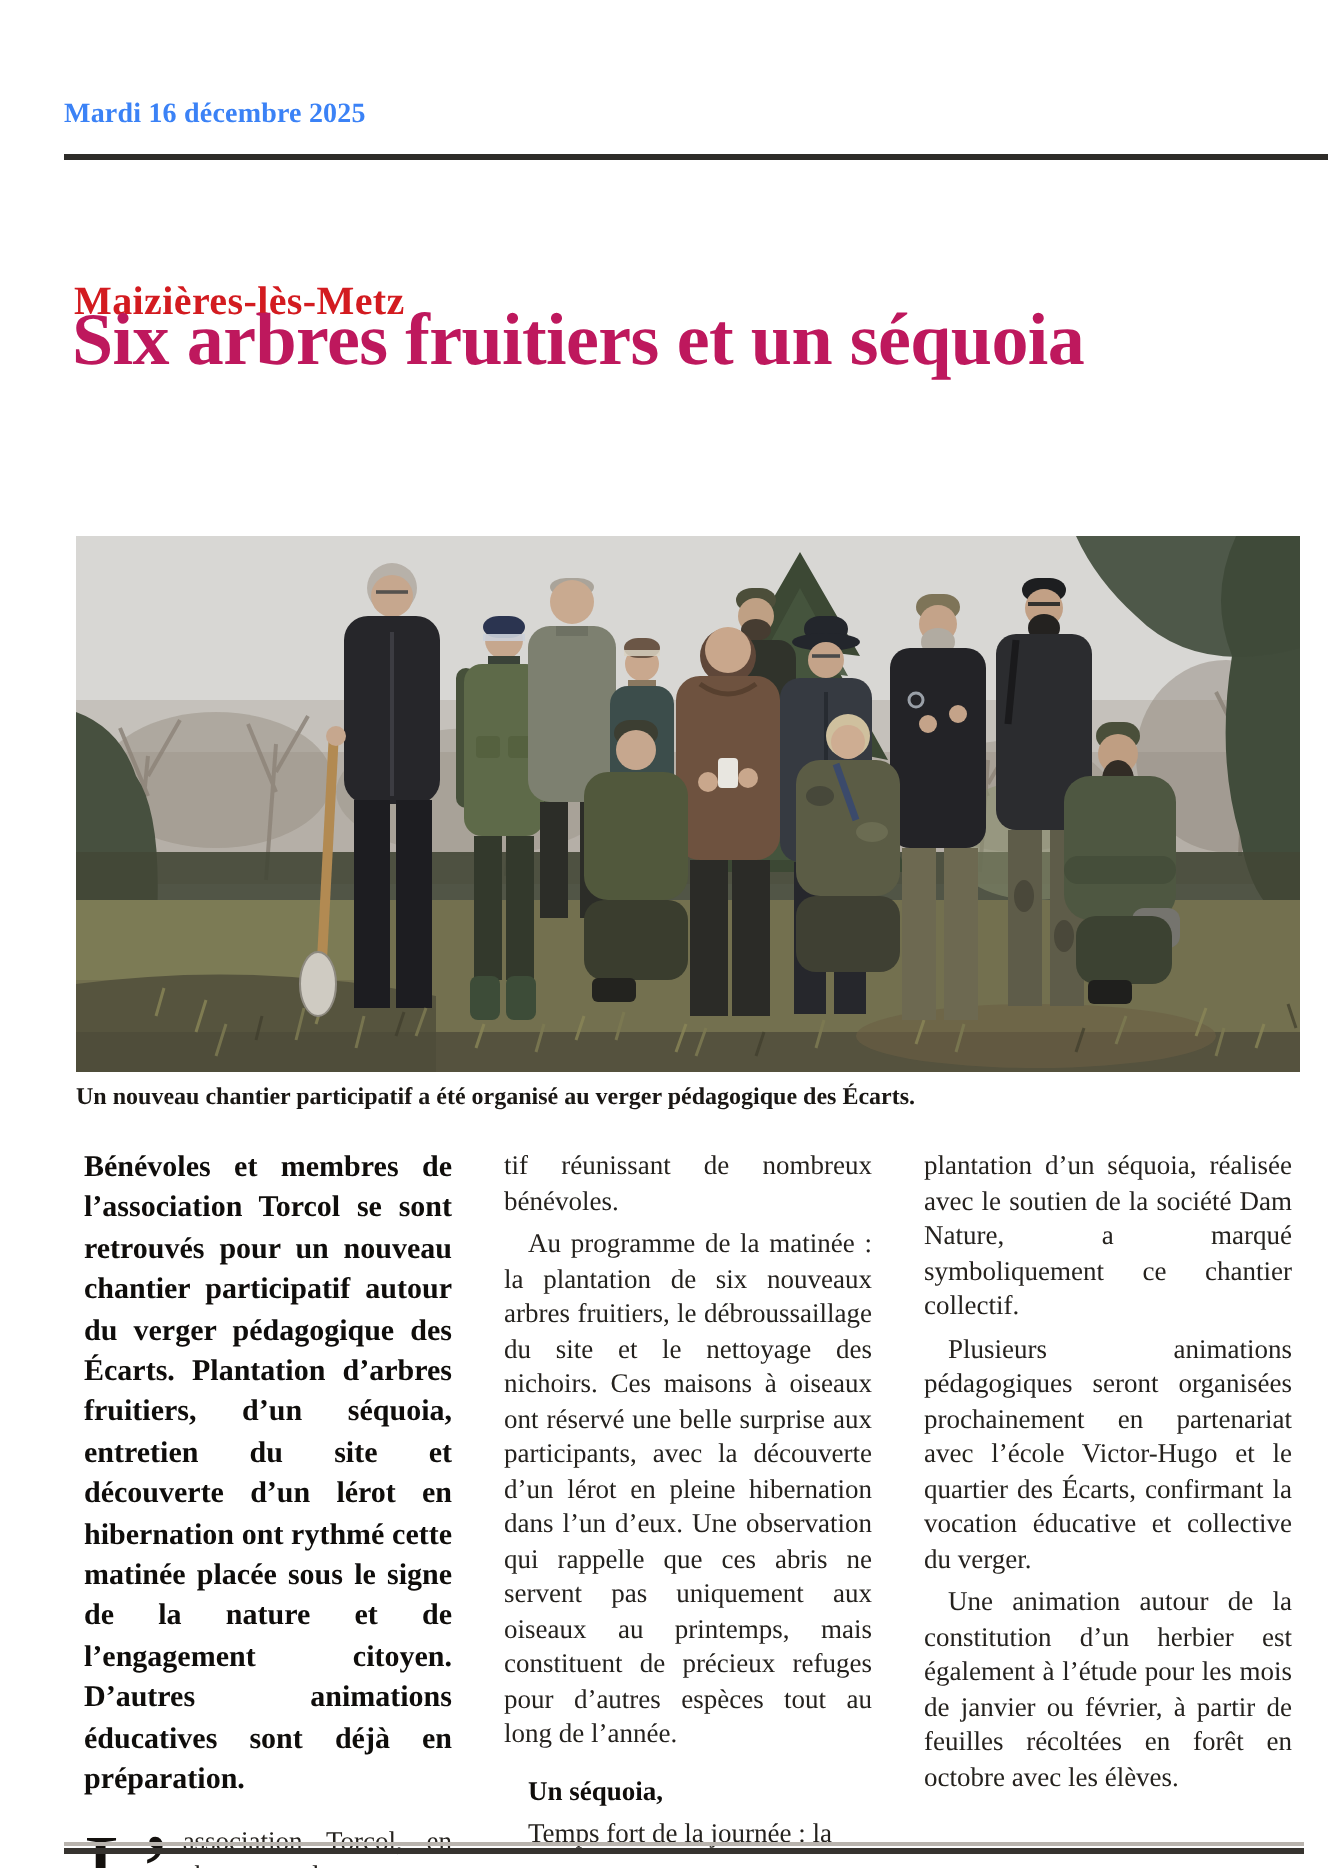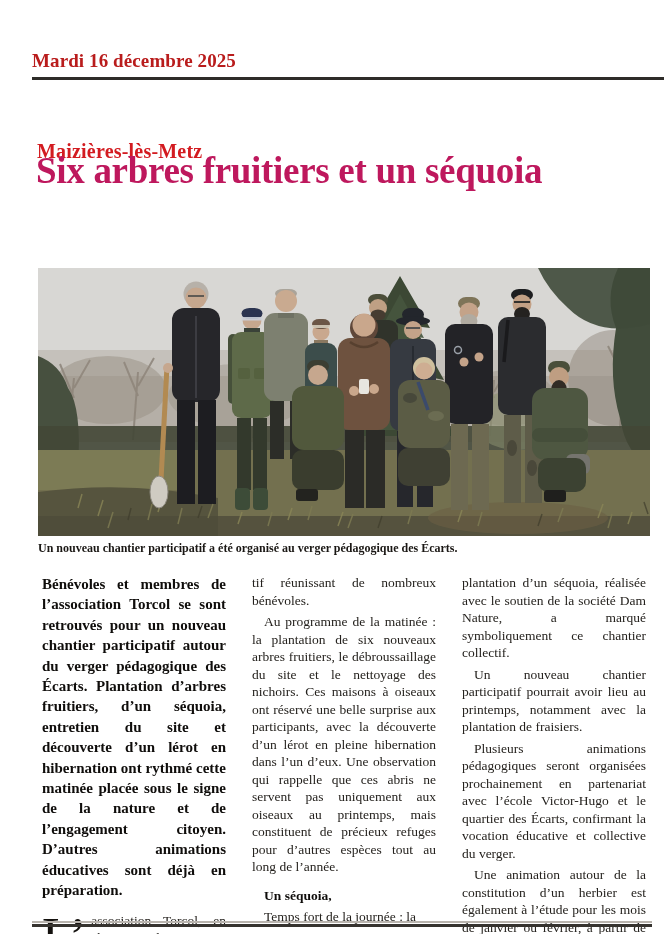--- a/index.html
+++ b/index.html
@@ -1,20 +1,20 @@
 <!DOCTYPE html>
 <html lang="fr"><head>
 <meta charset="utf-8">
 <style>
   html,body{margin:0;padding:0;background:#ffffff;}
   body{width:667px;height:934px;position:relative;overflow:hidden;
        font-family:"Liberation Serif",serif;color:#221f1c;}
 
-  .date{position:absolute;left:32px;top:50px;font-size:19px;font-weight:700;
-        color:#b91c1c;letter-spacing:.1px;}
+  .date{position:absolute;left:32px;top:50px;font-size:14px;font-weight:700;
+        color:#3b82f6;letter-spacing:.1px;}
   .top-rule{position:absolute;left:32px;top:77px;width:632px;height:3px;background:#2e2c29;}
 
   .kicker{position:absolute;left:37px;top:140px;font-size:20px;font-weight:700;
           color:#d31b20;letter-spacing:.2px;}
   .headline{position:absolute;left:36px;top:151px;width:605px;font-size:37px;
             line-height:39px;font-weight:700;color:#be185d;letter-spacing:-.3px;}
 
   .photo{position:absolute;left:38px;top:268px;width:612px;height:268px;display:block;}
 
   .caption{position:absolute;left:38px;top:541px;width:612px;font-size:12px;
@@ -239,20 +239,19 @@
   <div class="col">
     <p>tif réunissant de nombreux bénévoles.</p>
     <p class="indent">Au programme de la matinée : la plantation de six nouveaux arbres fruitiers, le débroussaillage du site et le nettoyage des nichoirs. Ces maisons à oiseaux ont réservé une belle surprise aux participants, avec la découverte d’un lérot en pleine hibernation dans l’un d’eux. Une observation qui rappelle que ces abris ne servent pas uniquement aux oiseaux au printemps, mais constituent de précieux refuges pour d’autres espèces tout au long de l’année.</p>
     <p class="subhead">
       <span class="l1">Un séquoia,</span>
     </p>
     <p class="indent">Temps fort de la journée : la</p>
   </div>
   <div class="col">
     <p>plantation d’un séquoia, réalisée avec le soutien de la société Dam Nature, a marqué symboliquement ce chantier collectif.</p>
-    <p class="indent">Un nouveau chantier participatif pourrait avoir lieu au printemps, notamment avec la plantation de fraisiers.</p>
     <p class="indent">Plusieurs animations pédagogiques seront organisées prochainement en partenariat avec l’école Victor-Hugo et le quartier des Écarts, confirmant la vocation éducative et collective du verger.</p>
     <p class="indent">Une animation autour de la constitution d’un herbier est également à l’étude pour les mois de janvier ou février, à partir de feuilles récoltées en forêt en octobre avec les élèves.</p>
   </div>
 </div>
 
 <div class="bottom-rule-light"></div>
 <div class="bottom-rule-dark"></div>
 
 </body></html>

